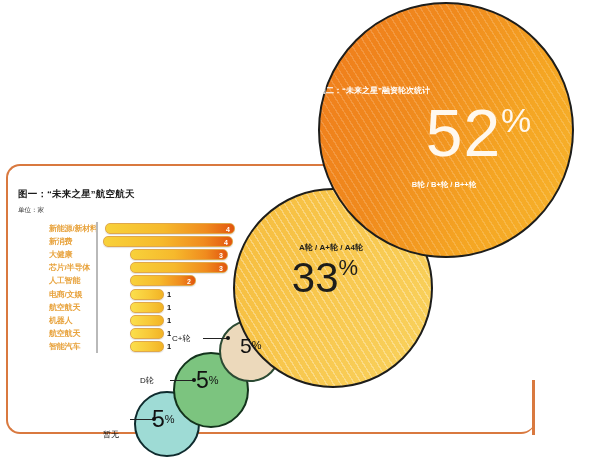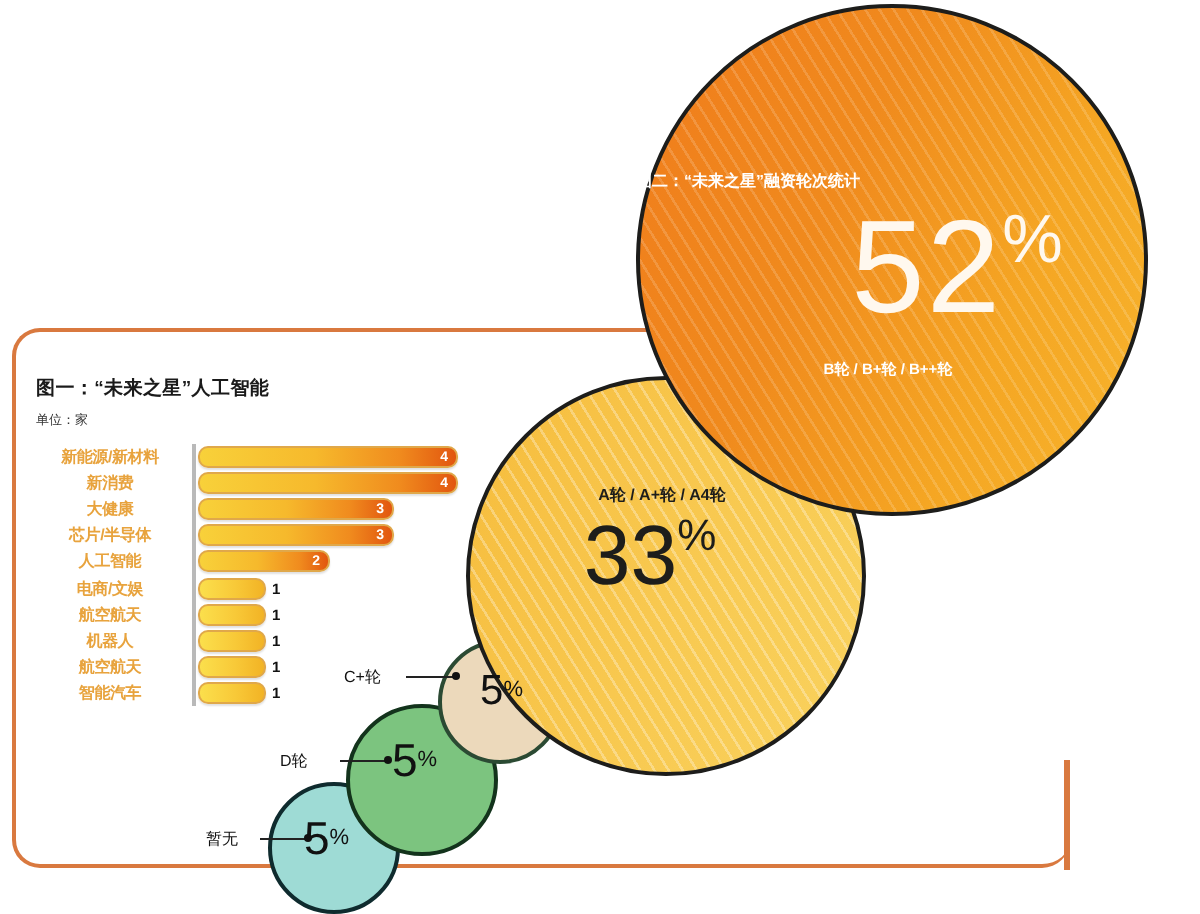--- a/index.html
+++ b/index.html
@@ -44,22 +44,22 @@
   }
   .chart-unit{font-size:6.5px;color:#333;margin-top:5px;}
 
   .bars{position:relative;margin-top:7px;}
   .axis{
     position:absolute;left:78px;top:0px;width:1.6px;height:131px;
     background:#b9b9b9;
   }
   .row{display:flex;align-items:center;height:13.1px;}
   .row-label{
-    width:74px;text-align:center;font-size:8px;color:#e8a33d;
-    font-weight:bold;white-space:nowrap;letter-spacing:-.2px;
+    width:74px;text-align:left;font-size:8px;color:#e8a33d;
+    font-weight:bold;white-space:nowrap;letter-spacing:-.2px;margin-left:31px;
   }
   .bar-wrap{flex:1;display:flex;align-items:center;padding-left:7px;}
   .bar{
     height:9px;border-radius:5px;position:relative;
     border:.6px solid #e0a84a;
     box-shadow:0 1px 1px rgba(0,0,0,.12);
   }
   .bar .v{
     position:absolute;right:4px;top:50%;transform:translateY(-50%);
     font-size:7px;font-weight:bold;color:#ffffff;
@@ -139,39 +139,39 @@
 
   
   .lead{position:absolute;height:1.2px;background:#222;z-index:7;}
   .dot{position:absolute;width:4px;height:4px;border-radius:50%;background:#111;z-index:7;}
   .cal-label{
     position:absolute;font-size:8px;font-weight:normal;color:#111;
     z-index:7;white-space:nowrap;
   }
   .lb-c{left:172px;top:333px;}
   .lb-d{left:140px;top:375px;text-align:center;}
-  .lb-n{left:103px;top:414px;}
+  .lb-n{left:103px;top:429px;}
   .ln-c{left:203px;top:338px;width:24px;}
   .ln-d{left:170px;top:380px;width:23px;}
   .ln-n{left:130px;top:419px;width:24px;}
   .dt-c{left:226px;top:336px;}
   .dt-d{left:192px;top:378px;}
   .dt-n{left:152px;top:417px;}
 </style>
 </head>
 <body>
 
 <div id="stage">
 
   <div class="frame"></div>
   <div class="frame-mask"></div>
   <div class="frame-right"></div>
 
   <div class="chart-panel">
-    <div class="chart-title">图一：“未来之星”人工智能</div>
+    <div class="chart-title">图一：“未来之星”航空航天</div>
     <div class="chart-unit">单位：家</div>
     <div class="bars" id="bars">
       <div class="axis"></div>
     <div class="row">
           <div class="row-label">新能源/新材料</div>
           <div class="bar-wrap">
             <div class="bar" style="width: 128px; background: linear-gradient(90deg, rgb(248, 209, 58) 0%, rgb(246, 185, 44) 45%, rgb(240, 139, 30) 78%, rgb(226, 86, 15) 100%);">
               <span class="v">4</span>
             </div>
           </div>

